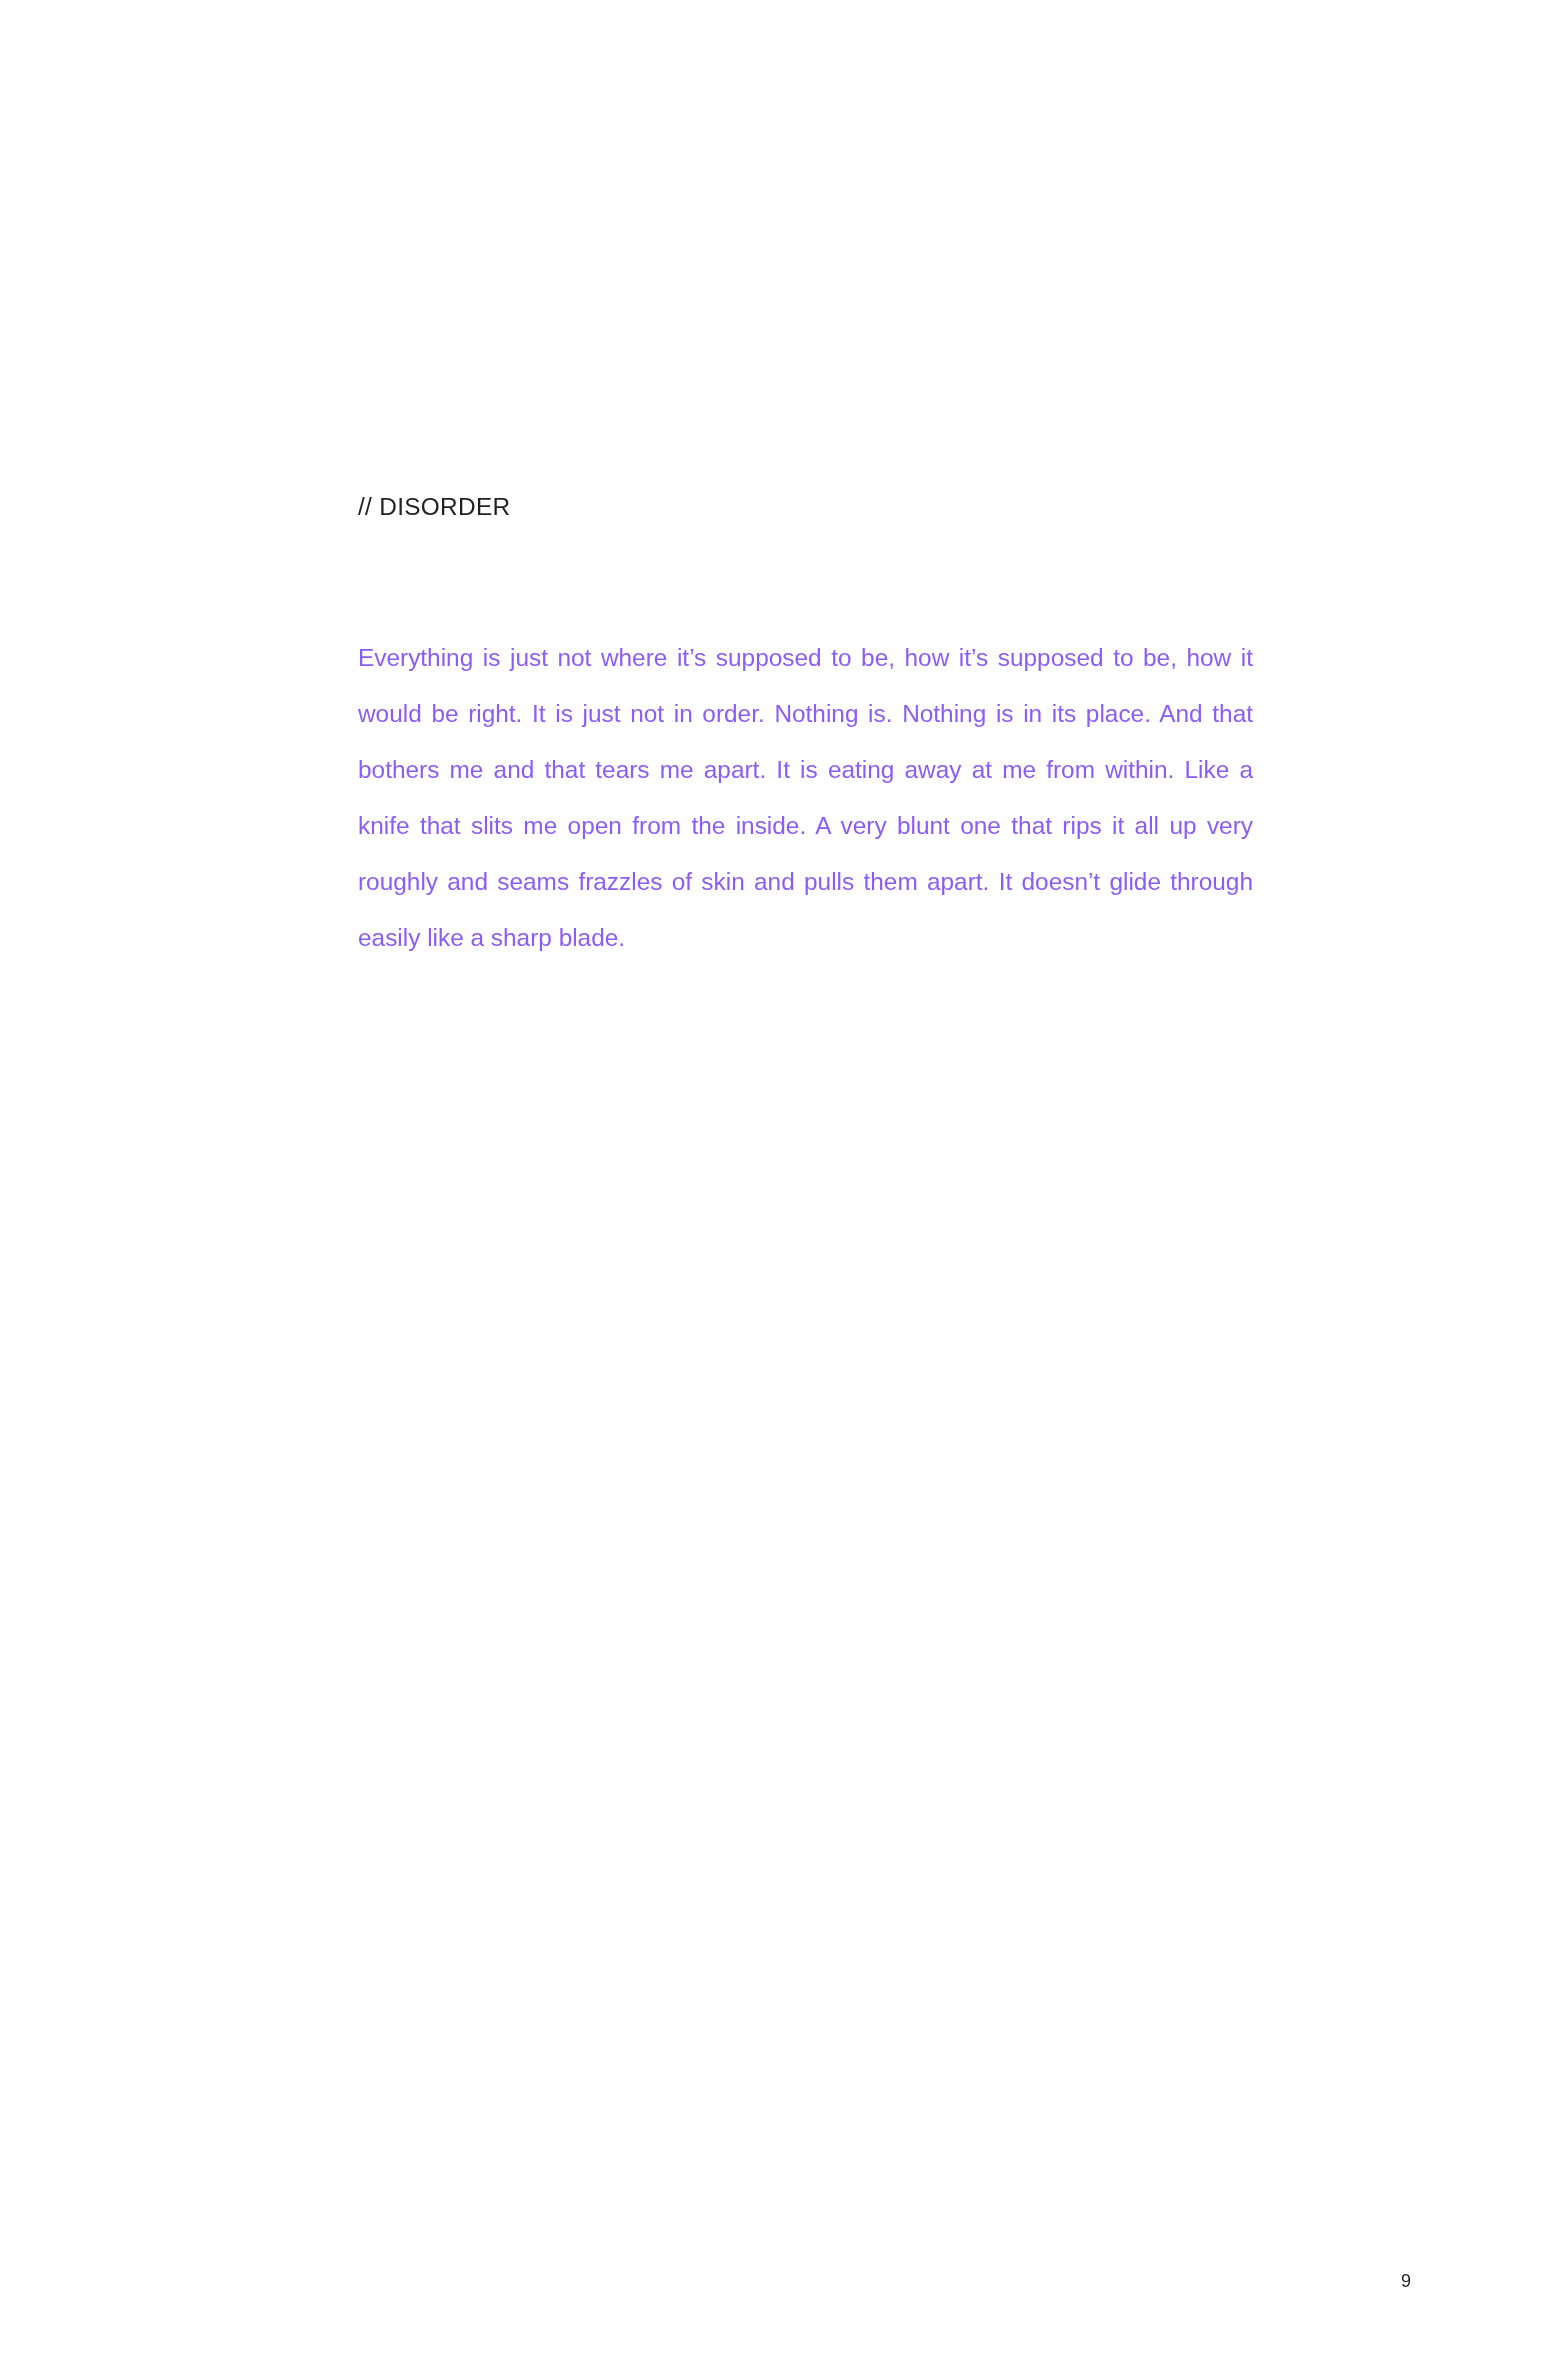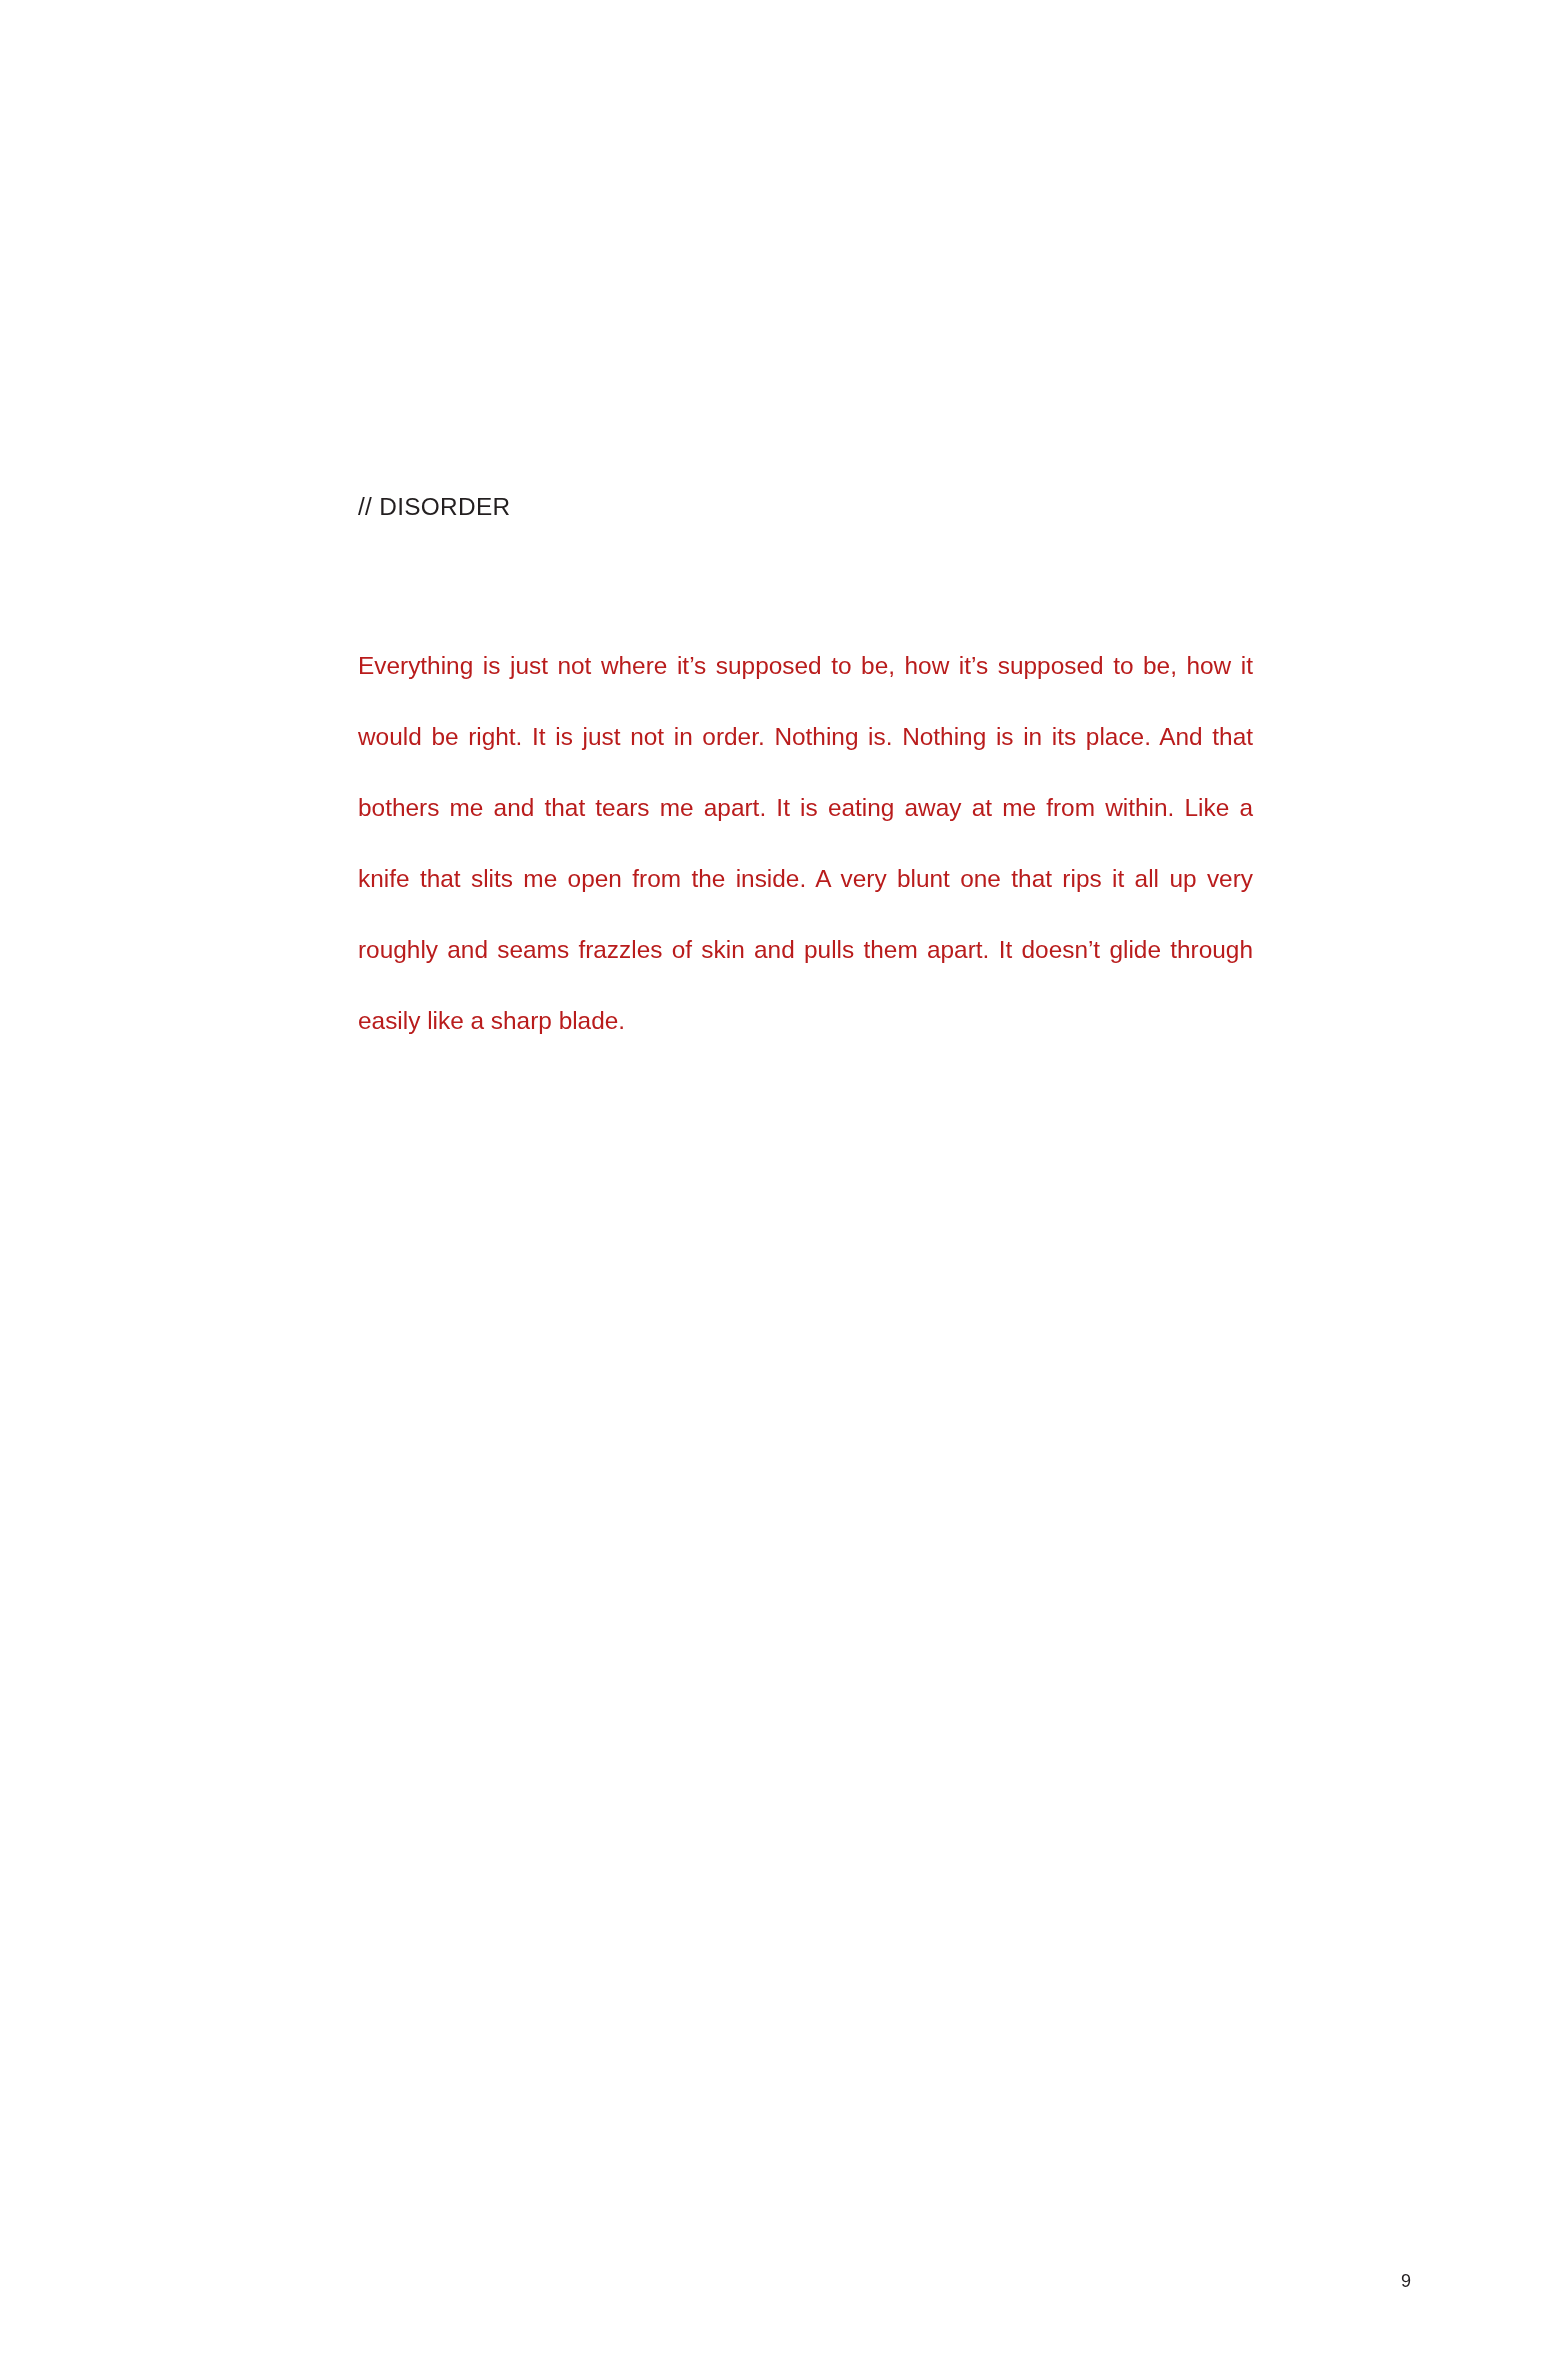--- a/index.html
+++ b/index.html
@@ -29,24 +29,24 @@
   .section-title {
     font-size: 24.4px;
     letter-spacing: 0.3px;
     color: #231f20;
     margin: 0 0 109px 0;
     font-weight: 400;
     white-space: pre;
   }
   .body-text {
     font-size: 24.4px;
-    line-height: 71px;
+    line-height: 56px;
     text-align: justify;
     text-justify: inter-word;
-    color: #b91c1c;
+    color: #8b5cf6;
     margin: 0;
     font-weight: 400;
   }
   .body-text p {
     margin: 0;
   }
   .page-number {
     position: absolute;
     right: 153px;
     bottom: 85px;

